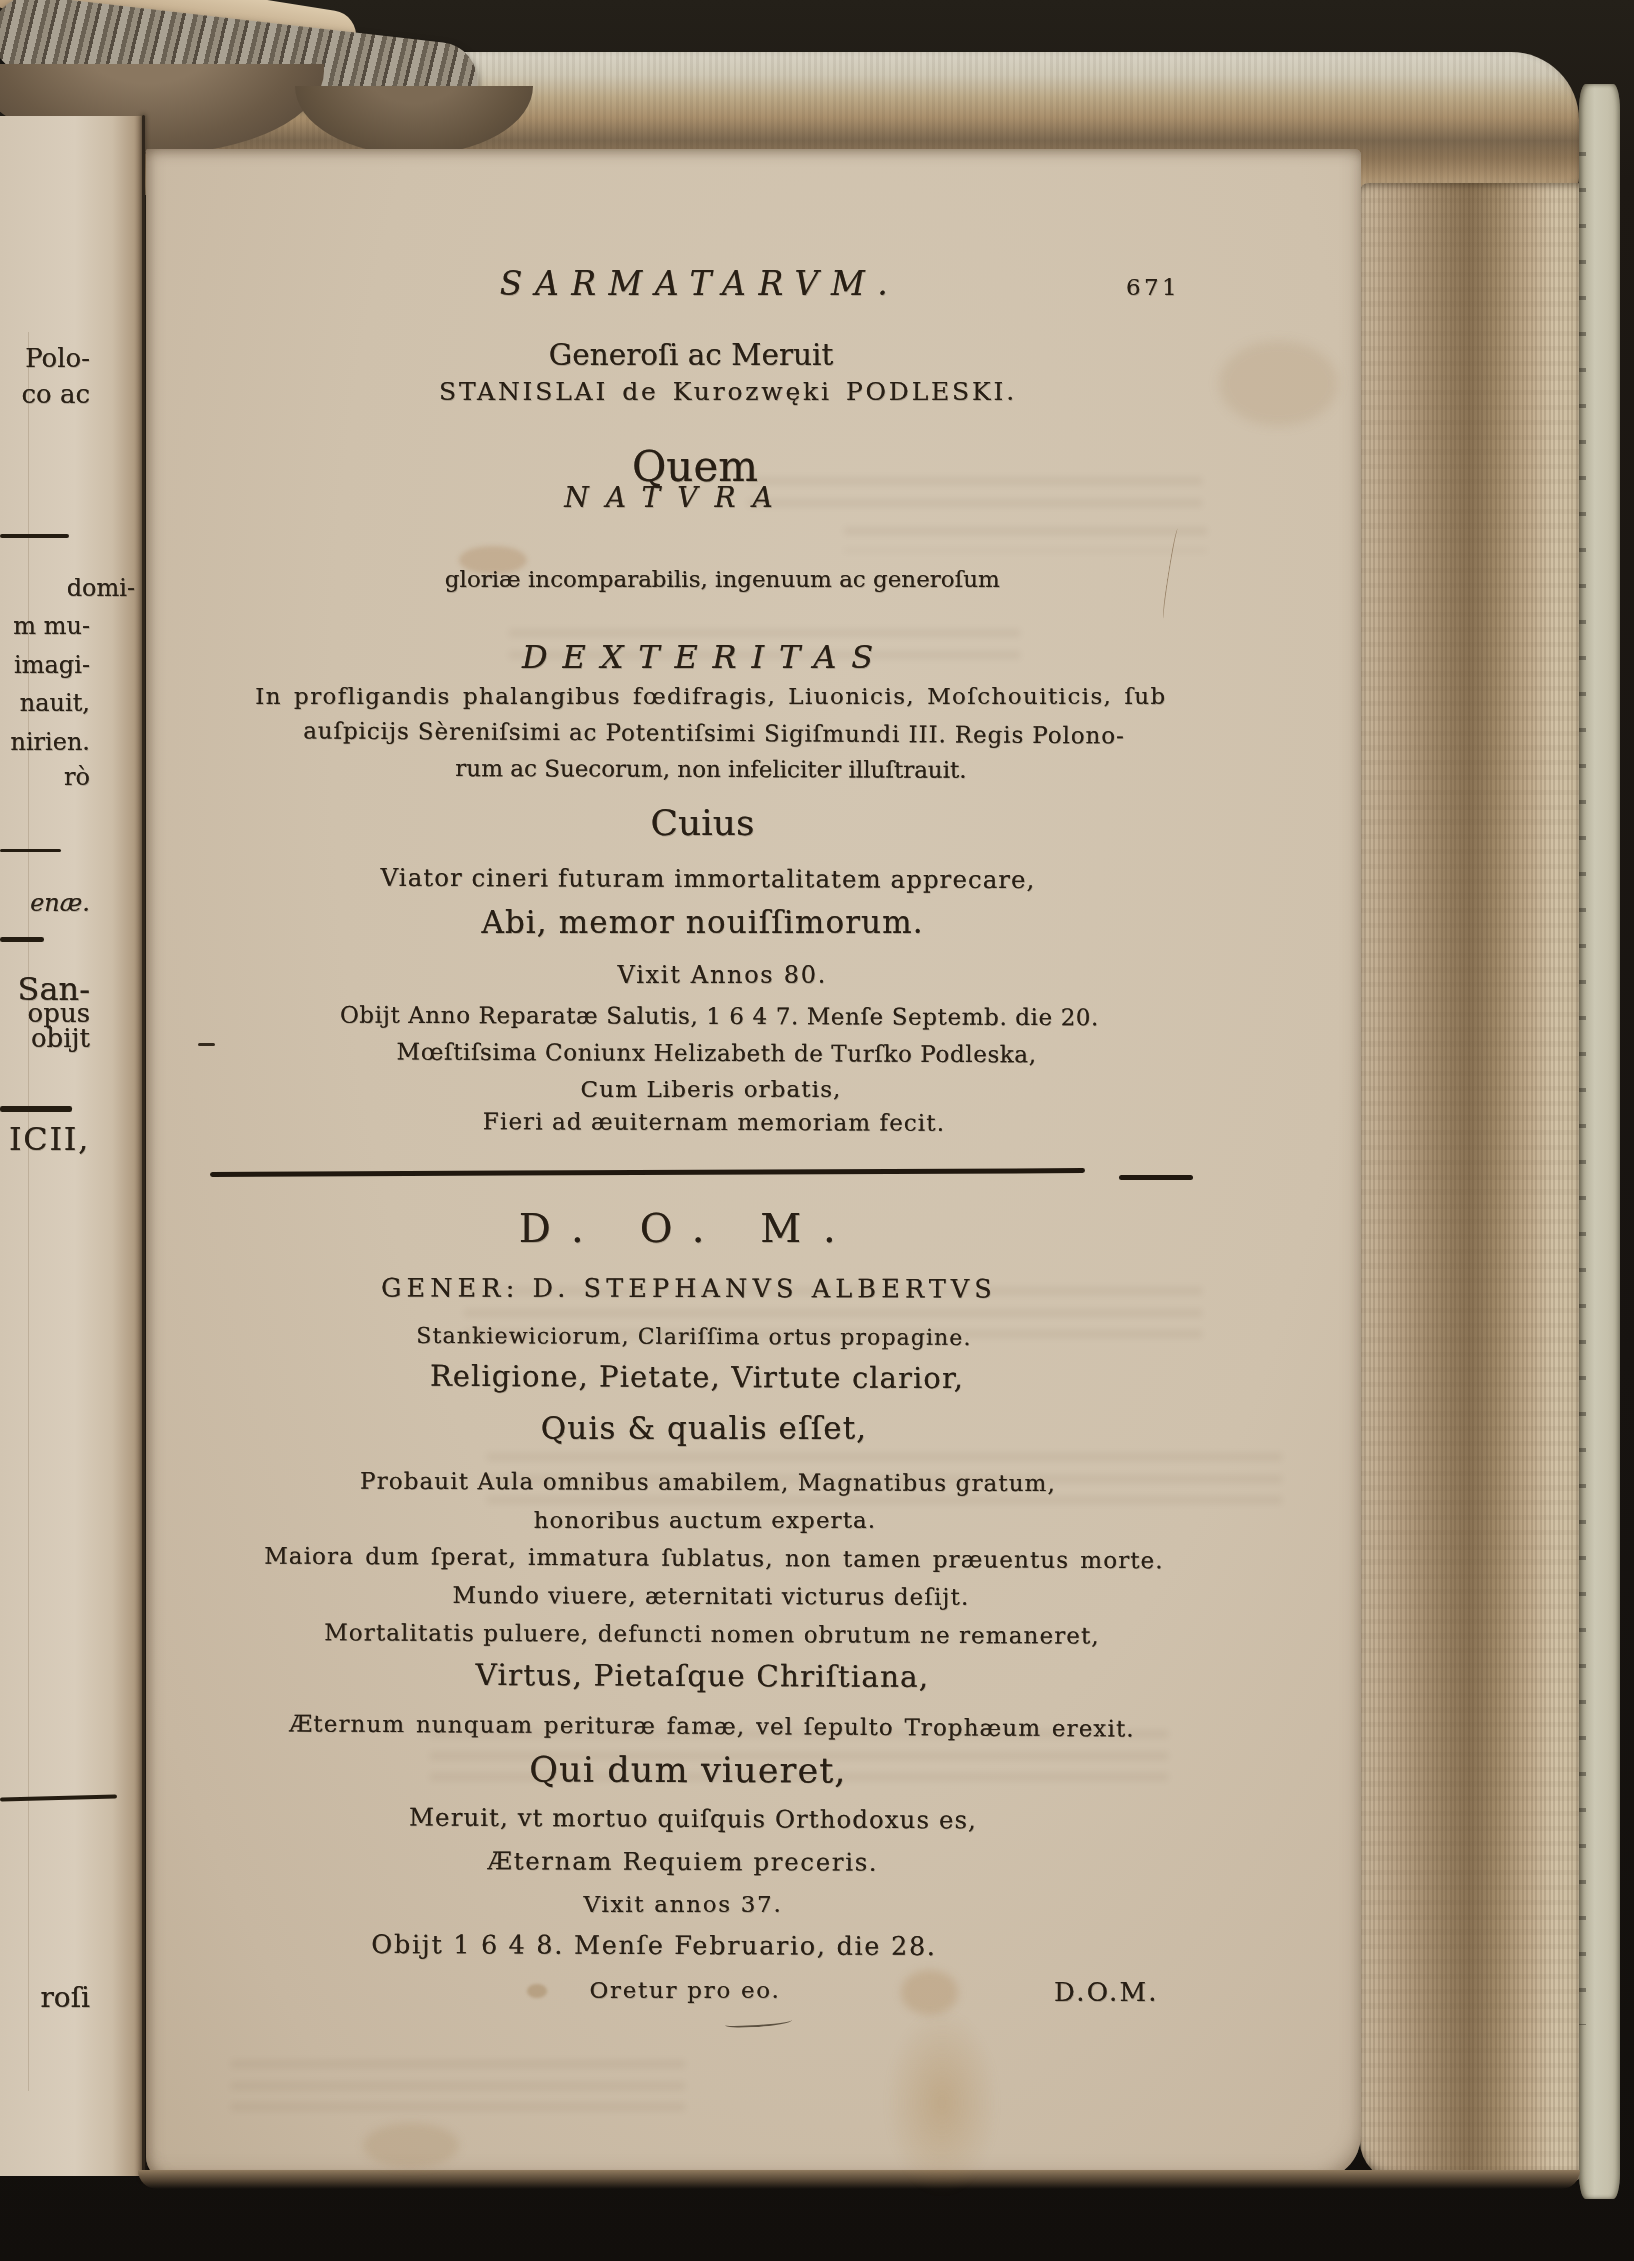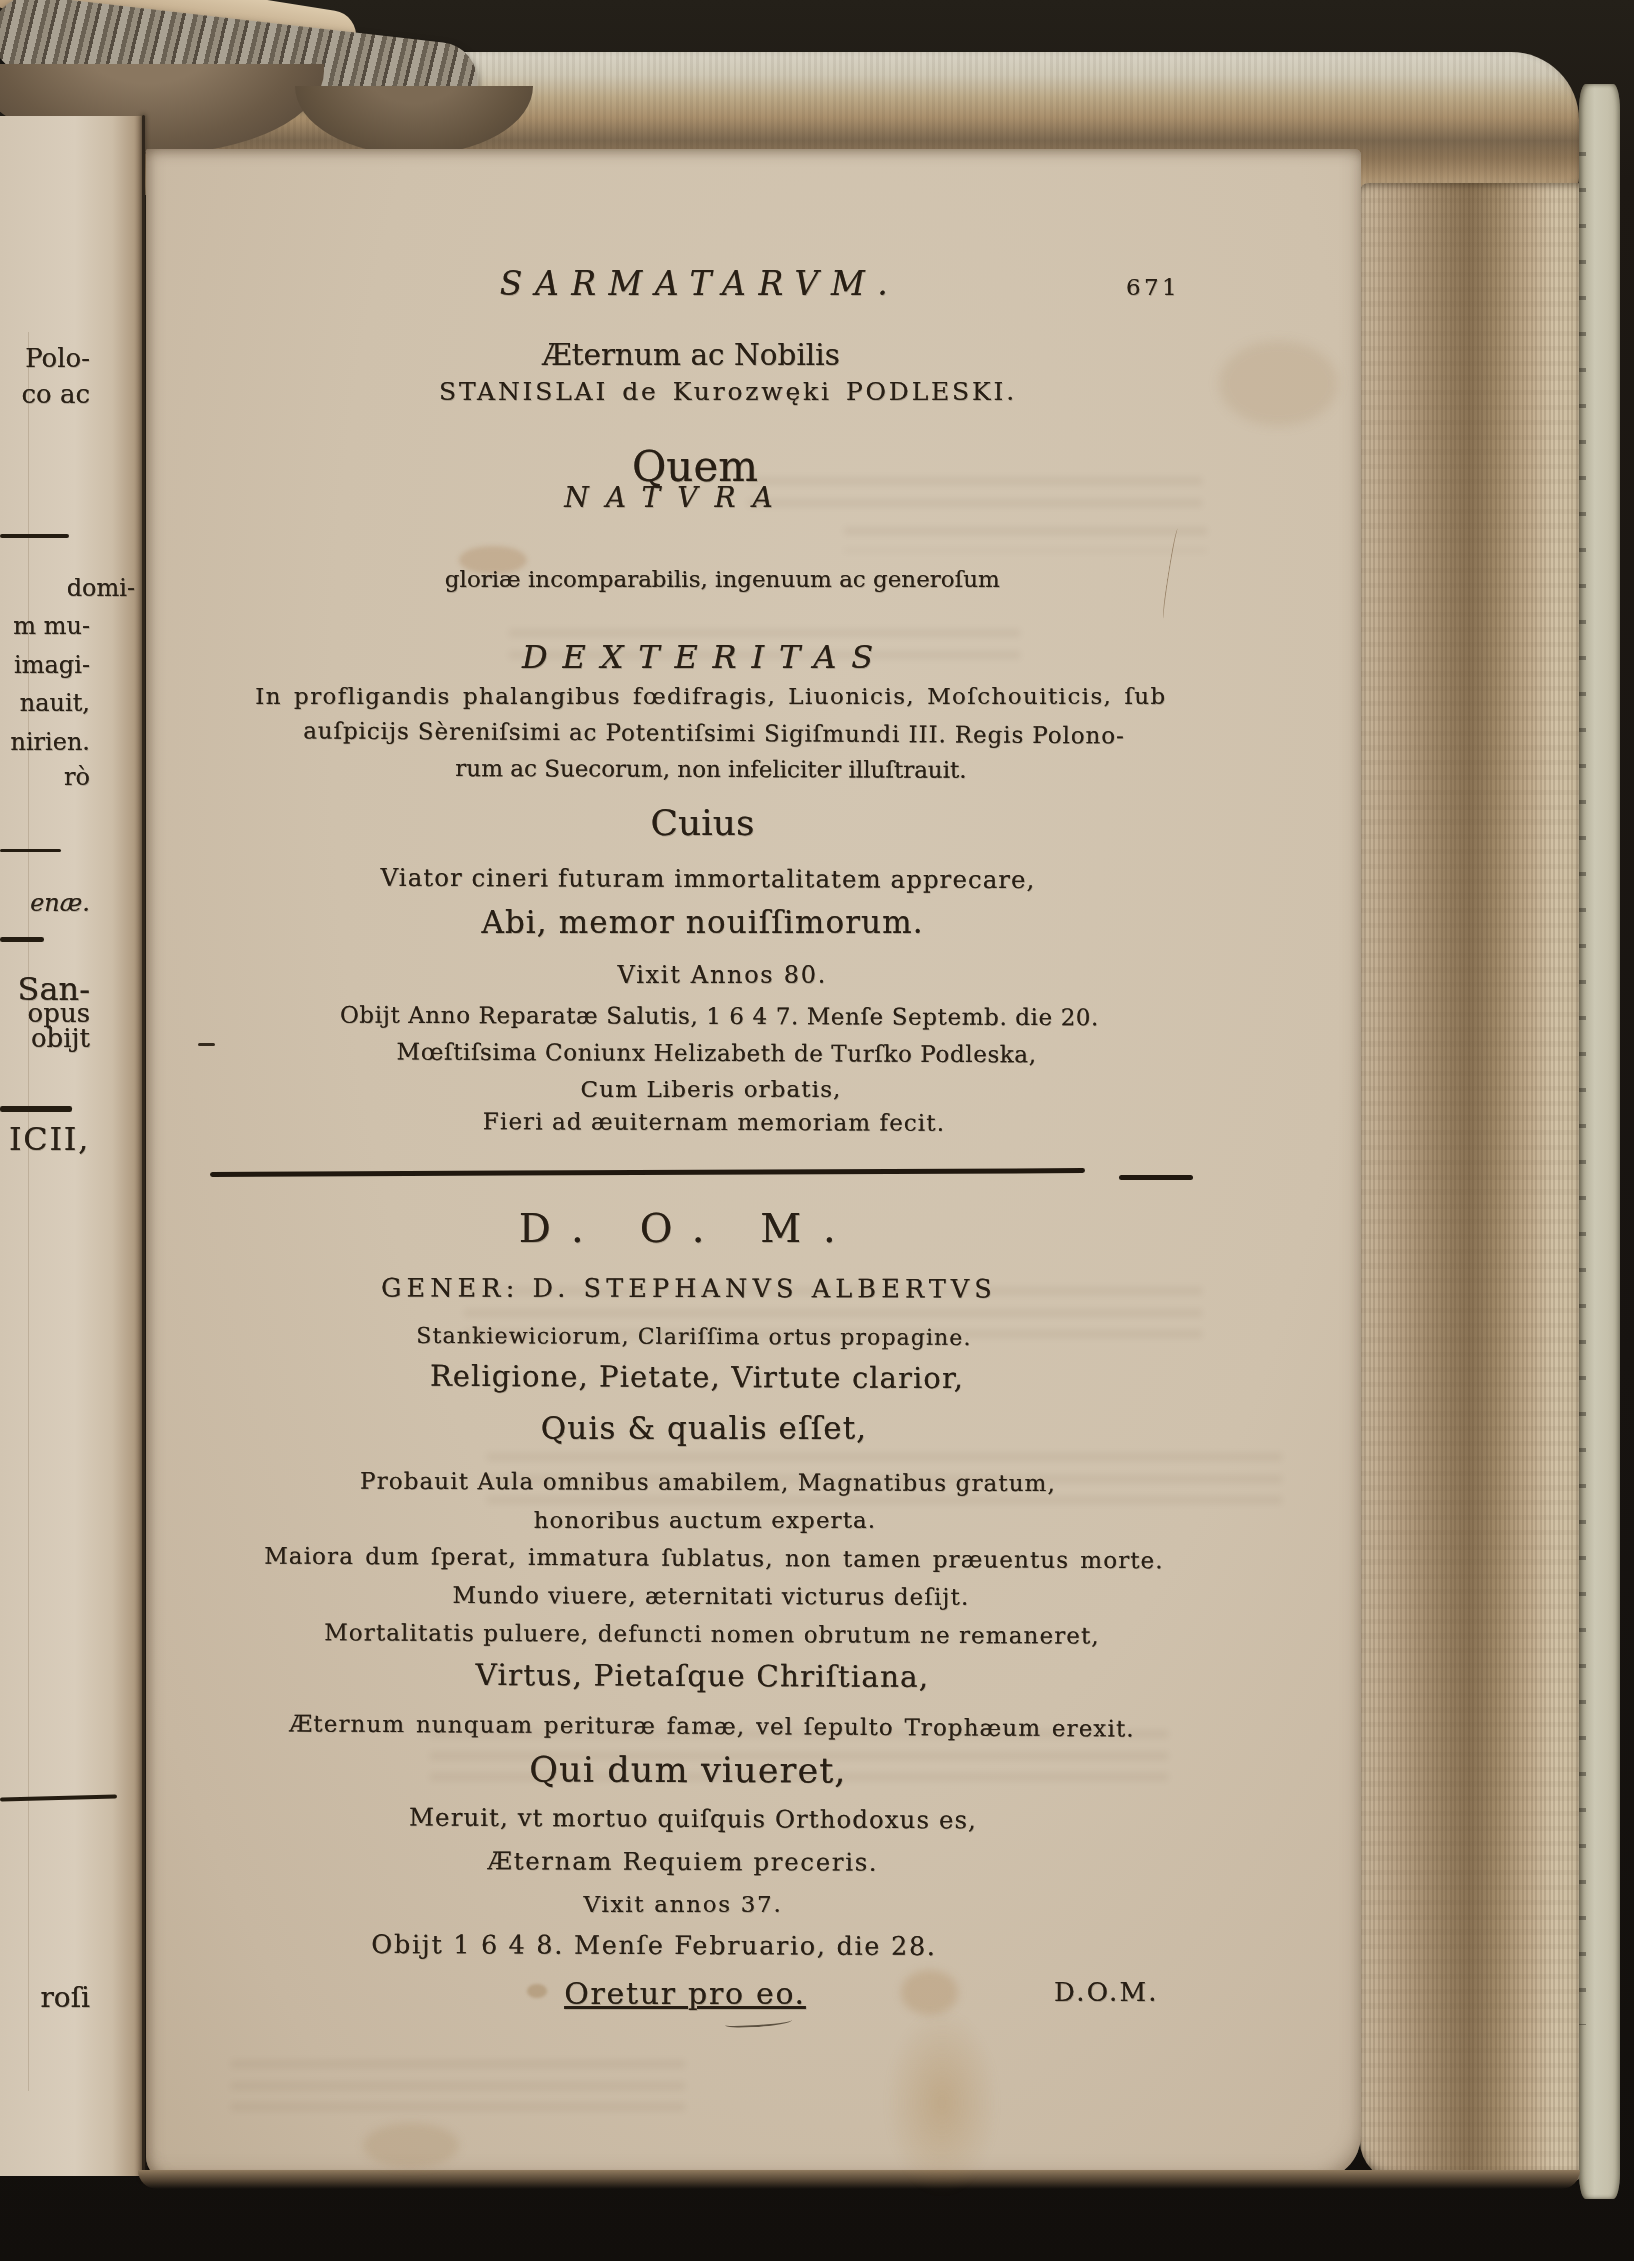--- a/index.html
+++ b/index.html
@@ -120,21 +120,21 @@
     <div class="stain" style="left:739px;top:2009px;width:114px;height:187px;background:radial-gradient(ellipse,rgba(166,124,66,.3),rgba(166,124,66,0) 70%);filter:blur(3.4px);"></div>
     <div class="stain" style="left:755px;top:1970px;width:57px;height:45px;background:rgba(160,115,60,.22);filter:blur(4px);"></div>
     <div class="stain" style="left:381px;top:1984px;width:20.4px;height:13.6px;background:rgba(140,100,50,.3);filter:blur(1.7px);"></div>
     <div class="stain" style="left:217px;top:2123px;width:96px;height:45px;background:rgba(150,110,60,.16);filter:blur(4.5px);"></div>
     <div class="stain" style="left:1073px;top:341px;width:119px;height:85px;background:rgba(150,110,62,.13);filter:blur(5.1px);"></div>
     <div class="stain" style="left:1022px;top:528px;width:4.5px;height:91px;border-left:1.7px solid rgba(100,70,35,.5);border-radius:60%;transform:rotate(9deg);"></div>
     <div class="stain" style="left:52px;top:1043px;width:17px;height:3.4px;background:#342a1d;border-radius:1.7px;"></div>
 
     <div class="line it" style="top:267px;font-size:33px;letter-spacing:12.5px;transform:translateX(-28px);">SARMATARVM.</div>
     <div class="line" style="top:276px;left:980px;width:auto;font-size:23px;letter-spacing:3.4px;">671</div>
-    <div class="line" style="top:341px;font-size:29.5px;transform:translateX(-37px);">Æternum ac Nobilis</div>
+    <div class="line" style="top:341px;font-size:29.5px;transform:translateX(-37px);">Generoſi ac Meruit</div>
     <div class="line" style="top:379px;font-size:25px;letter-spacing:2.8px;word-spacing:3.4px;">STANISLAI de Kurozwęki PODLESKI.</div>
     <div class="line" style="top:425px;font-size:42px;transform:translateX(-33px);margin-top:21px;">Quem</div>
     <div class="line it" style="top:484px;font-size:28px;letter-spacing:17px;transform:translateX(-51px);">NATVRA</div>
     <div class="line" style="top:568px;font-size:23px;transform:translateX(-5.7px);">gloriæ incomparabilis, ingenuum ac generoſum</div>
     <div class="line" style="top:685px;font-size:23px;letter-spacing:1.4px;word-spacing:3.4px;transform:translateX(-17px);">In profligandis phalangibus fœdifragis, Liuonicis, Moſchouiticis, ſub</div>
     <div class="line it" style="top:641px;font-size:32px;letter-spacing:14.8px;transform:translateX(-23px);">DEXTERITAS</div>
     <div class="line" style="top:722px;font-size:23px;letter-spacing:0.9px;transform:translateX(-14px) rotate(.35deg);">auſpicijs Sèreniſsimi ac Potentiſsimi Sigiſmundi III. Regis Polono-</div>
     <div class="line" style="top:758px;font-size:23px;transform:translateX(-17px) rotate(.2deg);">rum ac Suecorum, non infeliciter illuſtrauit.</div>
     <div class="line" style="top:805px;font-size:36px;transform:translateX(-25.5px);">Cuius</div>
     <div class="line" style="top:867px;font-size:24.4px;letter-spacing:1.1px;transform:translateX(-20px) rotate(.2deg);">Viator cineri futuram immortalitatem apprecare,</div>
@@ -158,19 +158,19 @@
     <div class="line" style="top:1547px;font-size:23px;letter-spacing:1.1px;word-spacing:2.8px;transform:translateX(-14px) rotate(.3deg);">Maiora dum ſperat, immatura ſublatus, non tamen præuentus morte.</div>
     <div class="line" style="top:1585px;font-size:23px;letter-spacing:1.1px;transform:translateX(-17px) rotate(.2deg);">Mundo viuere, æternitati victurus deſijt.</div>
     <div class="line" style="top:1623px;font-size:23px;letter-spacing:1.1px;transform:translateX(-16px) rotate(.25deg);">Mortalitatis puluere, defuncti nomen obrutum ne remaneret,</div>
     <div class="line" style="top:1662px;font-size:29.5px;letter-spacing:1.1px;transform:translateX(-25.5px) rotate(.25deg);">Virtus, Pietaſque Chriſtiana,</div>
     <div class="line" style="top:1715px;font-size:23px;letter-spacing:1.1px;word-spacing:2.3px;transform:translateX(-16px) rotate(.35deg);">Æternum nunquam perituræ famæ, vel ſepulto Trophæum erexit.</div>
     <div class="line" style="top:1753px;font-size:35px;letter-spacing:1.1px;transform:translateX(-40px) rotate(.2deg);">Qui dum viueret,</div>
     <div class="line" style="top:1807px;font-size:24.4px;letter-spacing:1.1px;transform:translateX(-35px) rotate(.3deg);">Meruit, vt mortuo quiſquis Orthodoxus es,</div>
     <div class="line" style="top:1850px;font-size:24.4px;letter-spacing:1.7px;transform:translateX(-45px) rotate(.2deg);">Æternam Requiem preceris.</div>
     <div class="line" style="top:1893px;font-size:23px;letter-spacing:1.7px;transform:translateX(-45px);">Vixit annos 37.</div>
     <div class="line" style="top:1933px;font-size:25.5px;letter-spacing:1.7px;transform:translateX(-74px) rotate(.2deg);">Obijt 1 6 4 8. Menſe Februario, die 28.</div>
-    <div class="line" style="top:1979px;left:397px;width:284px;font-size:30px;letter-spacing:1.7px;text-decoration:underline;">Oretur pro eo.</div>
+    <div class="line" style="top:1979px;left:397px;width:284px;font-size:23px;letter-spacing:1.7px;">Oretur pro eo.</div>
     <div class="stain" style="left:579px;top:2018px;width:67px;height:6.8px;border-bottom:2.3px solid rgba(45,35,22,.7);border-radius:0 0 60% 40%;transform:rotate(-3deg);"></div>
     <div class="line" style="top:1979px;left:908px;width:auto;font-size:26px;letter-spacing:2.3px;">D.O.M.</div>
   </div>
 
 </div>
 
 
 </body></html>

